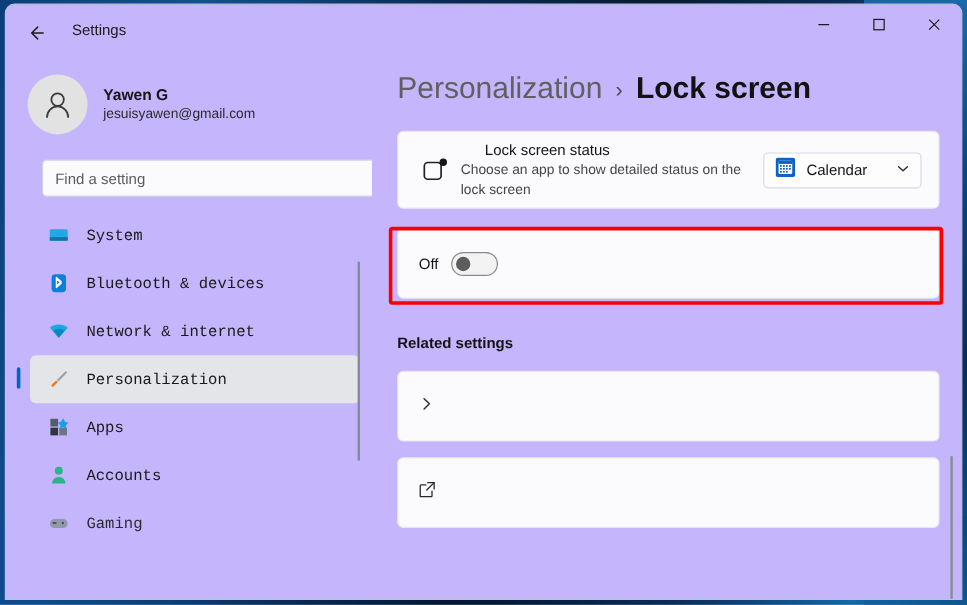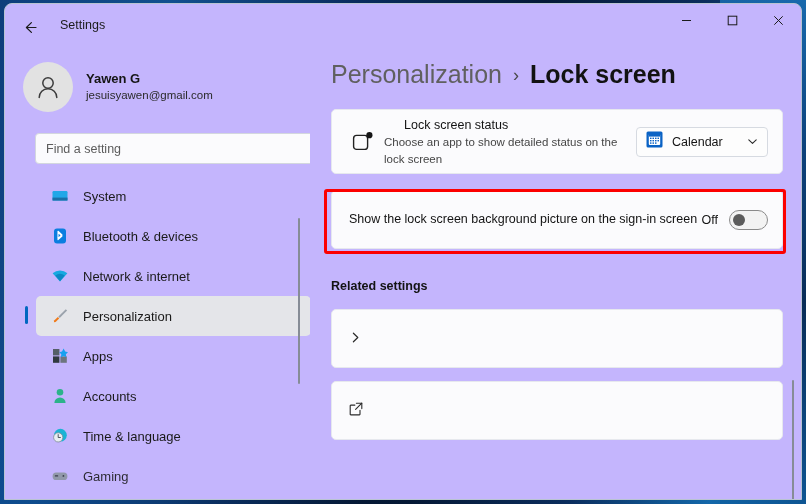--- a/index.html
+++ b/index.html
@@ -56,21 +56,21 @@
   .acct-name { font-size:13px; font-weight:bold; color:#151515; line-height:1.35; }
   .acct-mail { font-size:11.5px; color:#2b2b2b; line-height:1.35; }
 
   .searchbox {
     position:absolute; left:30px; top:83px; width:312px; height:31px;
     background:#fbfbfd; border:1px solid #d3d7de; border-radius:4px;
     display:flex; align-items:center; padding:0 10px;
   }
   .search-ph { font-size:12.5px; color:#5c5c5c; flex:1; }
 
-  .navlist { position:absolute; left:31px; top:126px; width:275px; }
+  .navlist { position:absolute; left:20px; top:126px; width:275px;font-family:Liberation Mono, monospace; }
   .navitem {
     height:40px; display:flex; align-items:center; gap:13px;
     padding-left:14px; border-radius:5px; position:relative;
     margin-bottom:0px;
   }
   .navitem.active { background:#e4e5e9; }
   .navitem.active::before {
     content:""; position:absolute; left:-11px; top:10px;
     width:3px; height:18px; background:#0067c0; border-radius:2px;
   }
@@ -264,31 +264,20 @@
       <div class="navitem">
         <span class="nav-ico">
           <svg width="18" height="18" viewBox="0 0 18 18">
             <circle cx="9" cy="5.2" r="3.3" fill="#2bb38a"></circle>
             <path d="M3.4 16a5.6 5.6 0 0 1 11.2 0Z" fill="#2bb38a"></path>
           </svg>
         </span>
         <span class="nav-label">Accounts</span>
       </div>
 
-      <div class="navitem">
-        <span class="nav-ico">
-          <svg width="18" height="18" viewBox="0 0 18 18">
-            <circle cx="9.4" cy="8.2" r="6.4" fill="#1bb3d4"></circle>
-            <circle cx="7.2" cy="10.4" r="4.6" fill="#e8eef2"></circle>
-            <circle cx="7.2" cy="10.4" r="4.6" fill="none" stroke="#7d8a94" stroke-width=".8"></circle>
-            <path d="M7.2 7.6v2.9h2.2" stroke="#3b474f" stroke-width=".9" fill="none" stroke-linecap="round"></path>
-          </svg>
-        </span>
-        <span class="nav-label">Time &amp; language</span>
-      </div>
 
       <div class="navitem" style="opacity:.9">
         <span class="nav-ico">
           <svg width="18" height="18" viewBox="0 0 18 18">
             <rect x="1.6" y="5.6" width="14.8" height="7.4" rx="3.6" fill="#8c95a0"></rect>
             <rect x="3.8" y="8.3" width="3.4" height="1.1" rx=".5" fill="#2b3138"></rect>
             <circle cx="12.4" cy="8.9" r=".9" fill="#2b3138"></circle>
           </svg>
         </span>
         <span class="nav-label">Gaming</span>
@@ -343,21 +332,20 @@
             <svg width="11" height="11" viewBox="0 0 11 11">
               <path d="M1.8 3.9 5.5 7.3 9.2 3.9" stroke="#2a2a2a" stroke-width="1.1" fill="none" stroke-linecap="round" stroke-linejoin="round"></path>
             </svg>
           </span>
         </div>
       </div>
     </div>
 
     <div class="card c2">
       <div class="c2-inner">
-        <div class="c2-title">Show the lock screen background picture on the sign-in screen</div>
         <div class="toggle-wrap">
           <span class="toggle-state">Off</span>
           <span class="toggle">
             <span class="knob"></span>
           </span>
         </div>
       </div>
     </div>
 
     <div class="related-hdr">Related settings</div>

